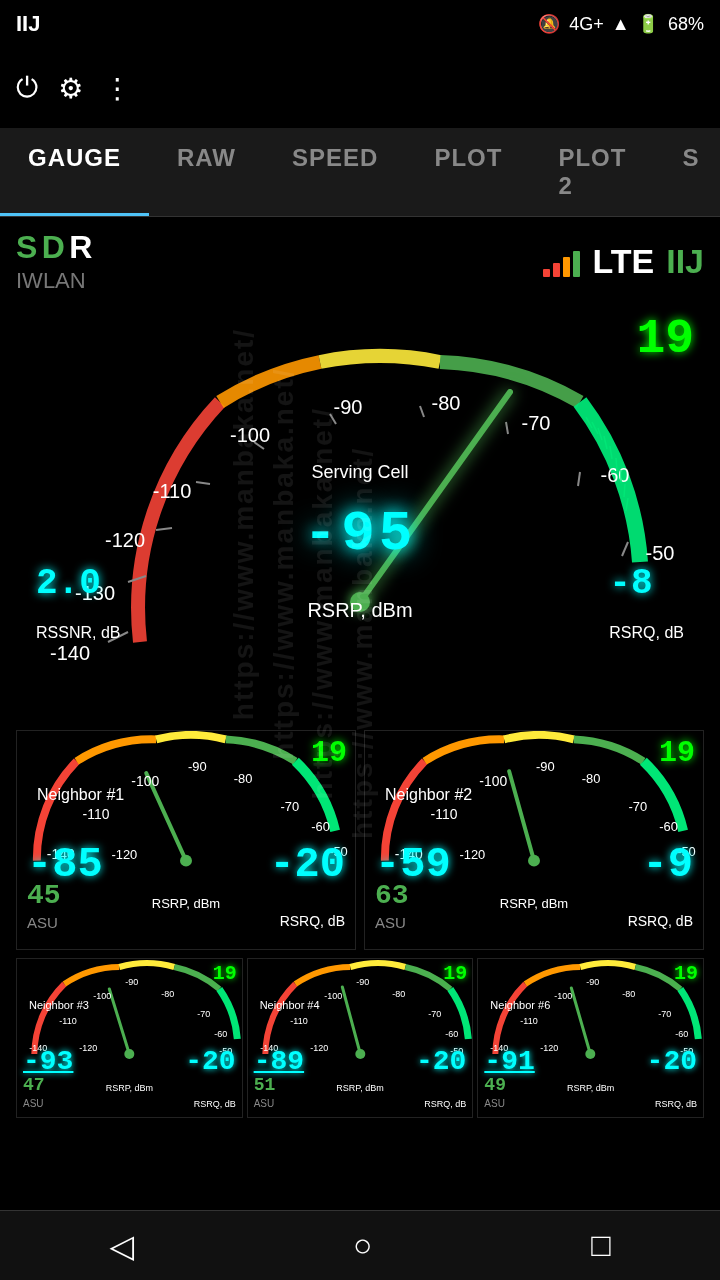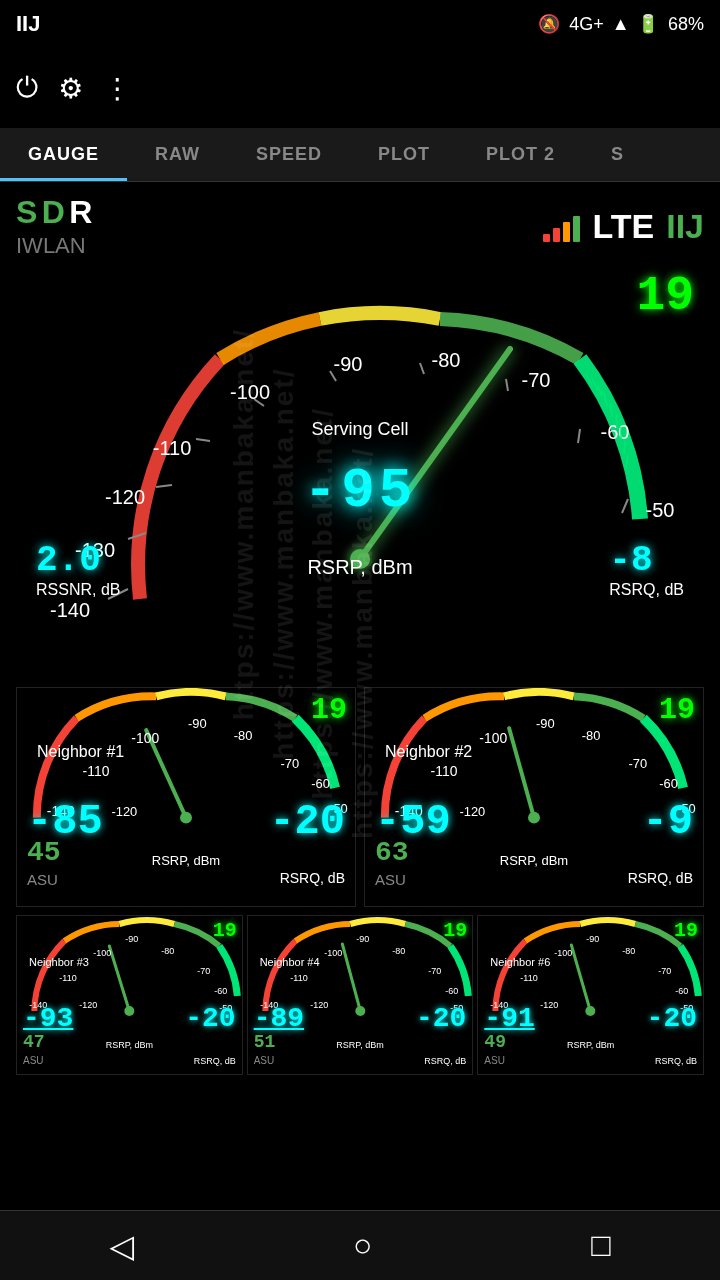--- a/index.html
+++ b/index.html
@@ -65,21 +65,21 @@
     }
 
     
     .tabs {
       background: #1a1a1a;
       display: flex;
       border-bottom: 1px solid #333;
     }
     .tab {
       padding: 16px 28px;
-      font-size: 18px;
+      font-size: 24px;
       font-weight: bold;
       color: #888;
       cursor: pointer;
       position: relative;
       letter-spacing: 1px;
     }
     .tab.active {
       color: #fff;
     }
     .tab.active::after {
@@ -96,21 +96,21 @@
     .content {
       background: #000;
       padding: 12px 16px;
     }
 
     
     .sdr-row {
       display: flex;
       align-items: center;
       justify-content: space-between;
-      margin-bottom: 0;
+      margin-bottom: 8px;
     }
     .sdr-text {
       font-size: 32px;
       font-weight: bold;
     }
     .sdr-s { color: #4caf50; }
     .sdr-d { color: #4caf50; }
     .sdr-r { color: #fff; }
     .iwlan { font-size: 22px; color: #777; margin-top: 2px; }
 
@@ -196,20 +196,21 @@
       font-family: 'Courier New', monospace;
       color: #00ffff;
       text-shadow: 0 0 10px #00ffff;
       font-size: 36px;
       font-weight: bold;
     }
     .metric-label {
       color: #fff;
       font-size: 16px;
       text-align: center;
+      margin-top: 20px;
     }
 
     
     .corner-value {
       position: absolute;
       top: 10px;
       right: 10px;
       font-family: 'Courier New', monospace;
       color: #00ff00;
       text-shadow: 0 0 10px #00ff00;

